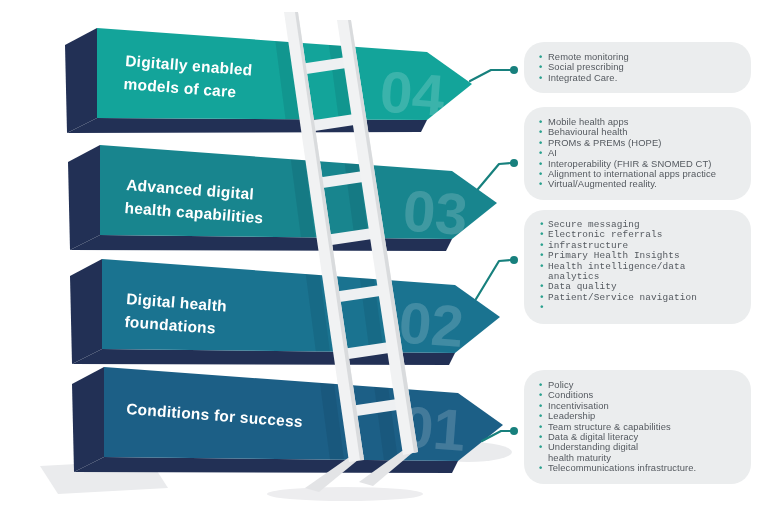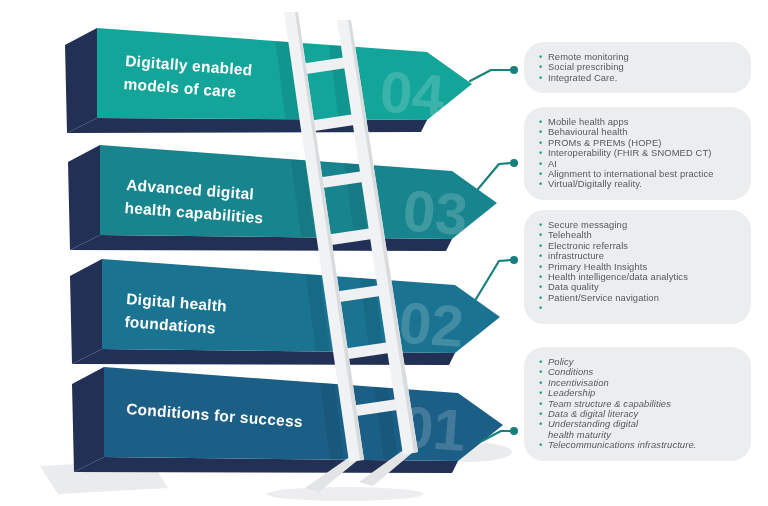--- a/index.html
+++ b/index.html
@@ -168,49 +168,45 @@
         <li>
           <span class="b"></span>
           <span class="t">Behavioural health</span>
         </li>
         <li>
           <span class="b"></span>
           <span class="t">PROMs &amp; PREMs (HOPE)</span>
         </li>
         <li>
           <span class="b"></span>
+          <span class="t">AI</span>
+        </li>
+        <li>
+          <span class="b"></span>
           <span class="t">Interoperability (FHIR &amp; SNOMED CT)</span>
         </li>
         <li>
           <span class="b"></span>
-          <span class="t">AI</span>
-        </li>
-        <li>
-          <span class="b"></span>
-          <span class="t">Alignment to international best practice</span>
-        </li>
-        <li>
-          <span class="b"></span>
-          <span class="t">Virtual/Digitally reality.</span>
-        </li>
-      </ul>
-</div>
-
-<div class="note-box" style="top:210px;">
+          <span class="t">Alignment to international apps practice</span>
+        </li>
+        <li>
+          <span class="b"></span>
+          <span class="t">Virtual/Augmented reality.</span>
+        </li>
+      </ul>
+</div>
+
+<div class="note-box" style="top:210px;font-family:Liberation Mono, monospace;">
   <ul>
         <li>
           <span class="b"></span>
           <span class="t">Secure messaging</span>
         </li>
         <li>
           <span class="b"></span>
-          <span class="t">Telehealth</span>
-        </li>
-        <li>
-          <span class="b"></span>
           <span class="t">Electronic referrals</span>
         </li>
         <li>
           <span class="b"></span>
           <span class="t">infrastructure</span>
         </li>
         <li>
           <span class="b"></span>
           <span class="t">Primary Health Insights</span>
         </li>
@@ -225,21 +221,21 @@
         <li>
           <span class="b"></span>
           <span class="t">Patient/Service navigation</span>
         </li>
         <li>
           <span class="b"></span>
         </li>
       </ul>
 </div>
 
-<div class="note-box" style="top:347px;font-style:italic;">
+<div class="note-box" style="top:370px;">
   <ul>
         <li>
           <span class="b"></span>
           <span class="t">Policy</span>
         </li>
         <li>
           <span class="b"></span>
           <span class="t">Conditions</span>
         </li>
         <li>

